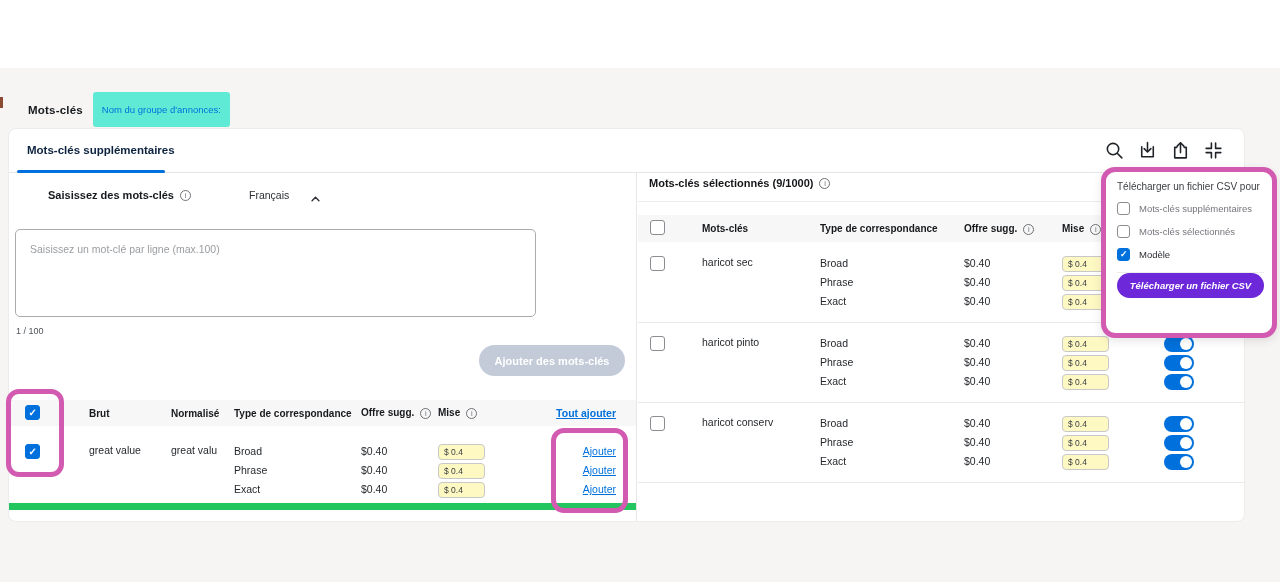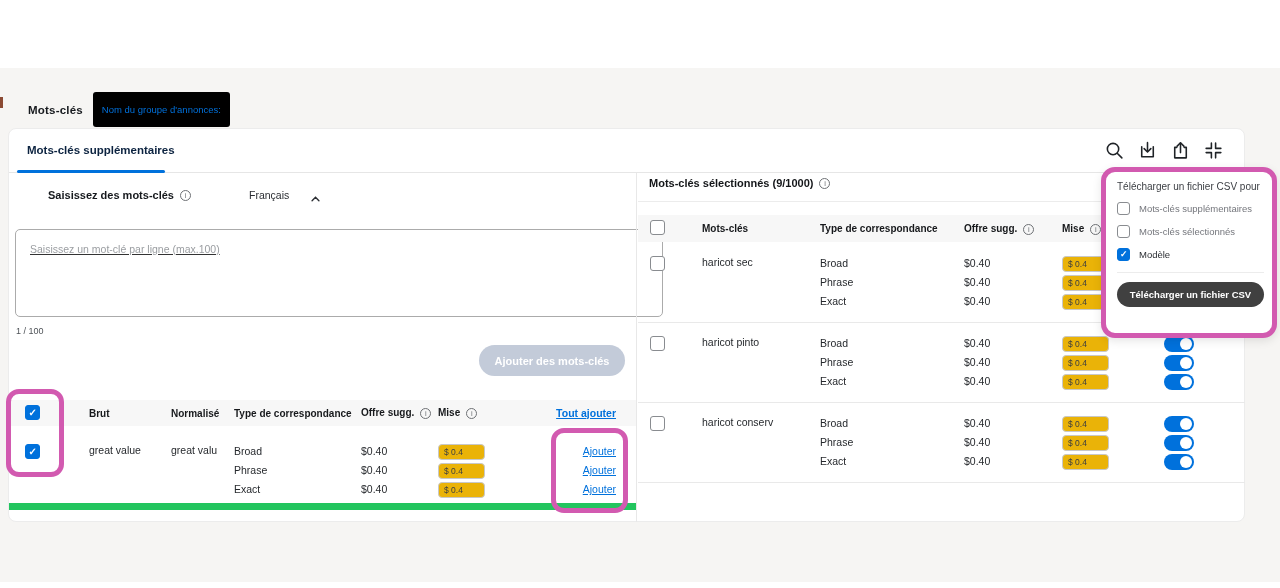--- a/index.html
+++ b/index.html
@@ -4,21 +4,21 @@
 <style>
   * { margin:0; padding:0; box-sizing:border-box; }
   body { font-family:"Liberation Sans", sans-serif; background:#fff; }
   .screen { position:relative; width:1280px; height:588px; background:#ffffff; overflow:hidden; }
   .page-bg { position:absolute; left:0; top:68px; width:1280px; height:514px; background:#f6f5f3; }
   .bottom-band { position:absolute; left:0; top:582px; width:1280px; height:6px; background:#ffffff; }
   .red-sliver { position:absolute; left:0; top:97px; width:3px; height:11px; background:#8b4a33; }
 
   .page-header { position:absolute; left:28px; top:92px; display:flex; align-items:center; gap:10px; z-index:2; }
   .page-title { font-size:11.5px; font-weight:bold; color:#16191d; letter-spacing:.2px; }
-  .adgroup-badge { background:#000000; color:#0071dc; font-size:9.5px; padding:12px 9px; border-radius:3px; white-space:nowrap; }
+  .adgroup-badge { background:#5eead4; color:#0071dc; font-size:9.5px; padding:12px 9px; border-radius:3px; white-space:nowrap; }
 
   .card { position:absolute; left:8px; top:128px; width:1237px; height:394px; background:#fff;
           border:1px solid #ececec; border-radius:8px; z-index:1; }
 
   .tabbar { position:absolute; left:0; top:0; width:100%; height:44px; border-bottom:1px solid #e6e6e6; }
   .tab { position:absolute; left:18px; top:15px; font-size:11.5px; font-weight:bold; color:#0c2340; }
   .tab-underline { position:absolute; left:8px; bottom:-1px; width:148px; height:3px; background:#0071dc; border-radius:2px; }
   .toolbar { position:absolute; right:20px; top:11px; display:flex; gap:12px; align-items:center; }
   .tool-icon { width:21px; height:21px; cursor:pointer; }
   .tool-icon svg { width:21px; height:21px; stroke:#1f2327; stroke-width:1.5; fill:none; stroke-linecap:round; stroke-linejoin:round; }
@@ -26,23 +26,23 @@
   
   .lp-label-row { position:absolute; left:7px; top:60px; display:flex; align-items:center; font-size:11px;margin-left:32px; }
   .lp-label { font-weight:bold; color:#15181c; }
   .info { display:inline-block; width:11px; height:11px; border:1px solid #6e7175; border-radius:50%;
           font-size:7.5px; line-height:10px; text-align:center; color:#6e7175; margin-left:6px; font-weight:normal; }
   .info::before { content:"i"; }
   .lang { margin-left:58px; color:#2b2e33; font-size:10.5px; display:flex; align-items:center; gap:22px; cursor:pointer; }
   .chev-up { width:9px; height:6px; }
   .chev-up svg { width:9px; height:6px; stroke:#2b2e33; stroke-width:1.6; fill:none; stroke-linecap:round; }
 
-  .kw-textarea { position:absolute; left:6px; top:100px; width:648px; height:88px; border:1px solid #ababab;
+  .kw-textarea { position:absolute; left:6px; top:100px; width:521px; height:88px; border:1px solid #ababab;
                  border-radius:5px; padding:13px 14px; font-size:10.5px; color:#333; resize:none;
-                 font-family:"Liberation Sans", sans-serif; background:#fff;text-decoration:underline; }
+                 font-family:"Liberation Sans", sans-serif; background:#fff; }
   .kw-textarea::placeholder { color:#9a9da1; }
   .counter { position:absolute; left:7px; top:197px; font-size:9px; color:#4f5358; }
   .add-kw-btn { position:absolute; left:470px; top:216px; width:146px; height:31px; border:none; border-radius:16px;
                 background:#c3cbd9; color:#fff; font-weight:bold; font-size:11px; font-family:"Liberation Sans", sans-serif; cursor:default; }
 
   .grid-left { display:grid; grid-template-columns:64px 82px 63px 127px 77px 107px 1fr; padding-left:16px; }
   .lt-header { position:absolute; left:0; top:271px; width:627px; height:26px; background:#f7f7f7;
                align-items:center; font-size:10px; font-weight:bold; color:#17191c; }
   .lt-row { position:absolute; left:0; top:303px; width:627px; padding-top:12px; padding-bottom:2px;
             border-bottom:7px solid #22c55e; font-size:10.5px; color:#26292d; align-items:start; }
@@ -50,21 +50,21 @@
   .cell-right { text-align:right; padding-right:20px; }
 
   .cb { width:15px; height:15px; border:1.5px solid #898c90; border-radius:3px; background:#fff; display:inline-block; cursor:pointer; }
   .cb.checked { background:#0071dc; border-color:#0071dc; position:relative; }
   .cb.checked::after { content:"✓"; position:absolute; left:2.5px; top:1px; color:#fff; font-size:10px; font-weight:bold; }
   .cb.small { width:13px; height:13px; }
   .cb.small.checked::after { left:2px; top:0; font-size:9px; }
 
   .link { color:#0071dc; text-decoration:underline; cursor:pointer; }
   .bid-input { width:47px; height:16px; border:1px solid #c8c8c8; border-radius:4px; font-size:8.5px; color:#3a3d41;
-               padding:0 5px; font-family:"Liberation Sans", sans-serif; background:#eab308; }
+               padding:0 5px; font-family:"Liberation Sans", sans-serif; background:#fef9c3; }
 
   .v-div { position:absolute; left:627px; top:44px; width:1px; height:349px; background:#e8e8e8; }
 
   
   .rp-title { position:absolute; left:640px; top:48px; font-size:11px; font-weight:bold; color:#141619; display:flex; align-items:center; }
   .rp-title-divider { position:absolute; left:629px; top:72px; width:607px; height:1px; background:#ececec; }
   .grid-right { display:grid; grid-template-columns:52px 118px 144px 98px 102px 1fr; padding-left:12px; }
   .rt-header { position:absolute; left:629px; top:86px; width:607px; height:27px; background:#f7f7f7;
                align-items:center; font-size:10px; font-weight:bold; color:#17191c; }
   .rt-rows { position:absolute; left:629px; top:112px; width:607px; }
@@ -80,22 +80,22 @@
   .anno2 { left:551px; top:428px; width:77px; height:85px; }
 
   
   .csv-popup { position:absolute; left:1101px; top:167px; width:176px; height:171px; background:#fff;
                border:5px solid #d25ab0; border-radius:14px; z-index:40; padding:9px 8px 10px 11px;
                box-shadow:0 3px 10px rgba(0,0,0,.10); }
   .csv-title { font-size:10px; color:#3c3f44; white-space:nowrap; }
   .csv-option { display:flex; align-items:center; gap:9px; margin-top:10px; font-size:9.5px; color:#74767c; white-space:nowrap; }
   .csv-option.dark { color:#2b2e33; }
   .csv-divider { height:1px; background:#ececec; margin:11px 0 0; }
-  .csv-btn { display:block; width:100%; margin-top:9px; padding:7px 2px; background:#404040; border:none; border-radius:15px;
-             color:#fff; font-weight:bold; font-size:9.5px; font-family:"Liberation Sans", sans-serif; white-space:nowrap; cursor:pointer; }
+  .csv-btn { display:block; width:100%; padding:7px 2px; background:#6d28d9; border:none; border-radius:15px;
+             color:#fff; font-weight:bold; font-size:9.5px; font-family:"Liberation Sans", sans-serif; white-space:nowrap; cursor:pointer;font-style:italic; }
 </style>
 </head>
 <body>
 
 <div class="screen">
   <div class="page-bg"></div>
   <div class="bottom-band"></div>
   <div class="red-sliver"></div>
 
   <div class="page-header">

